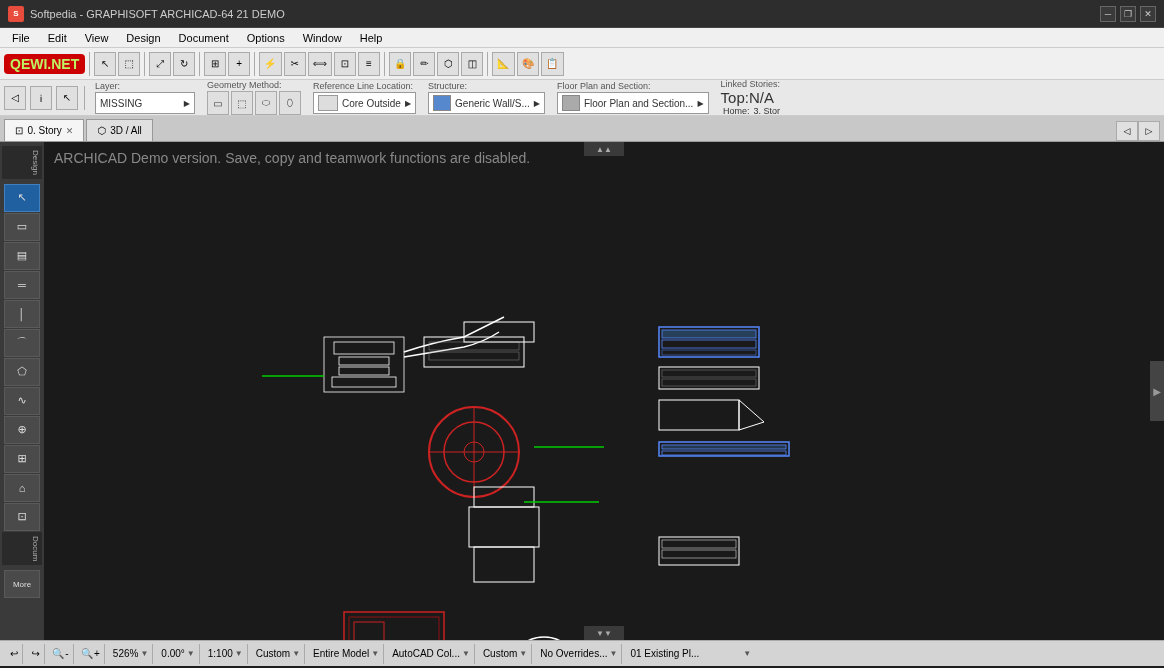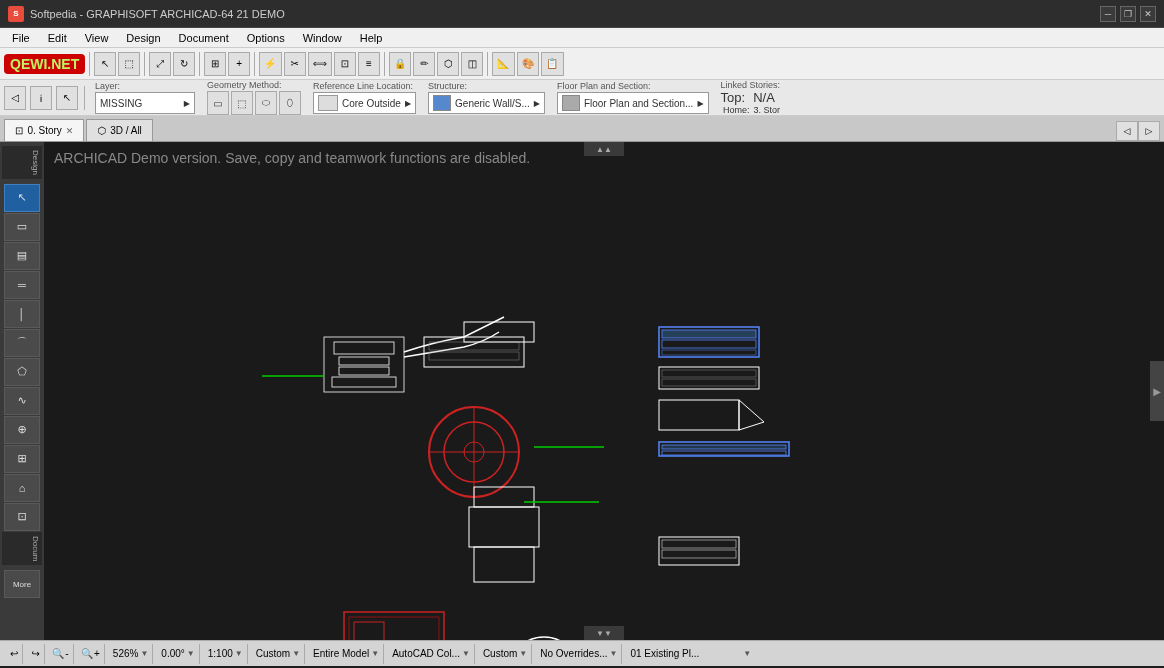--- a/index.html
+++ b/index.html
@@ -357,21 +357,21 @@
       <span class="prop-select-arrow">▶</span>
     </div>
   </div>
 
   <div class="prop-group">
     <div style="display:flex;gap:8px;">
       <div>
         <label>Linked Stories:</label>
       </div>
     </div>
-    <div style="display:flex;gap:8px;font-size:13px;text-align:right;">
+    <div style="display:flex;gap:0;font-size:15px;text-align:right;">
       <span>Top:</span>
       <span>N/A</span>
     </div>
     <div style="display:flex;gap:4px;font-size:9px;justify-content:flex-end;">
       <span>Home:</span>
       <span>3. Stor</span>
     </div>
   </div>
 </div>
 

